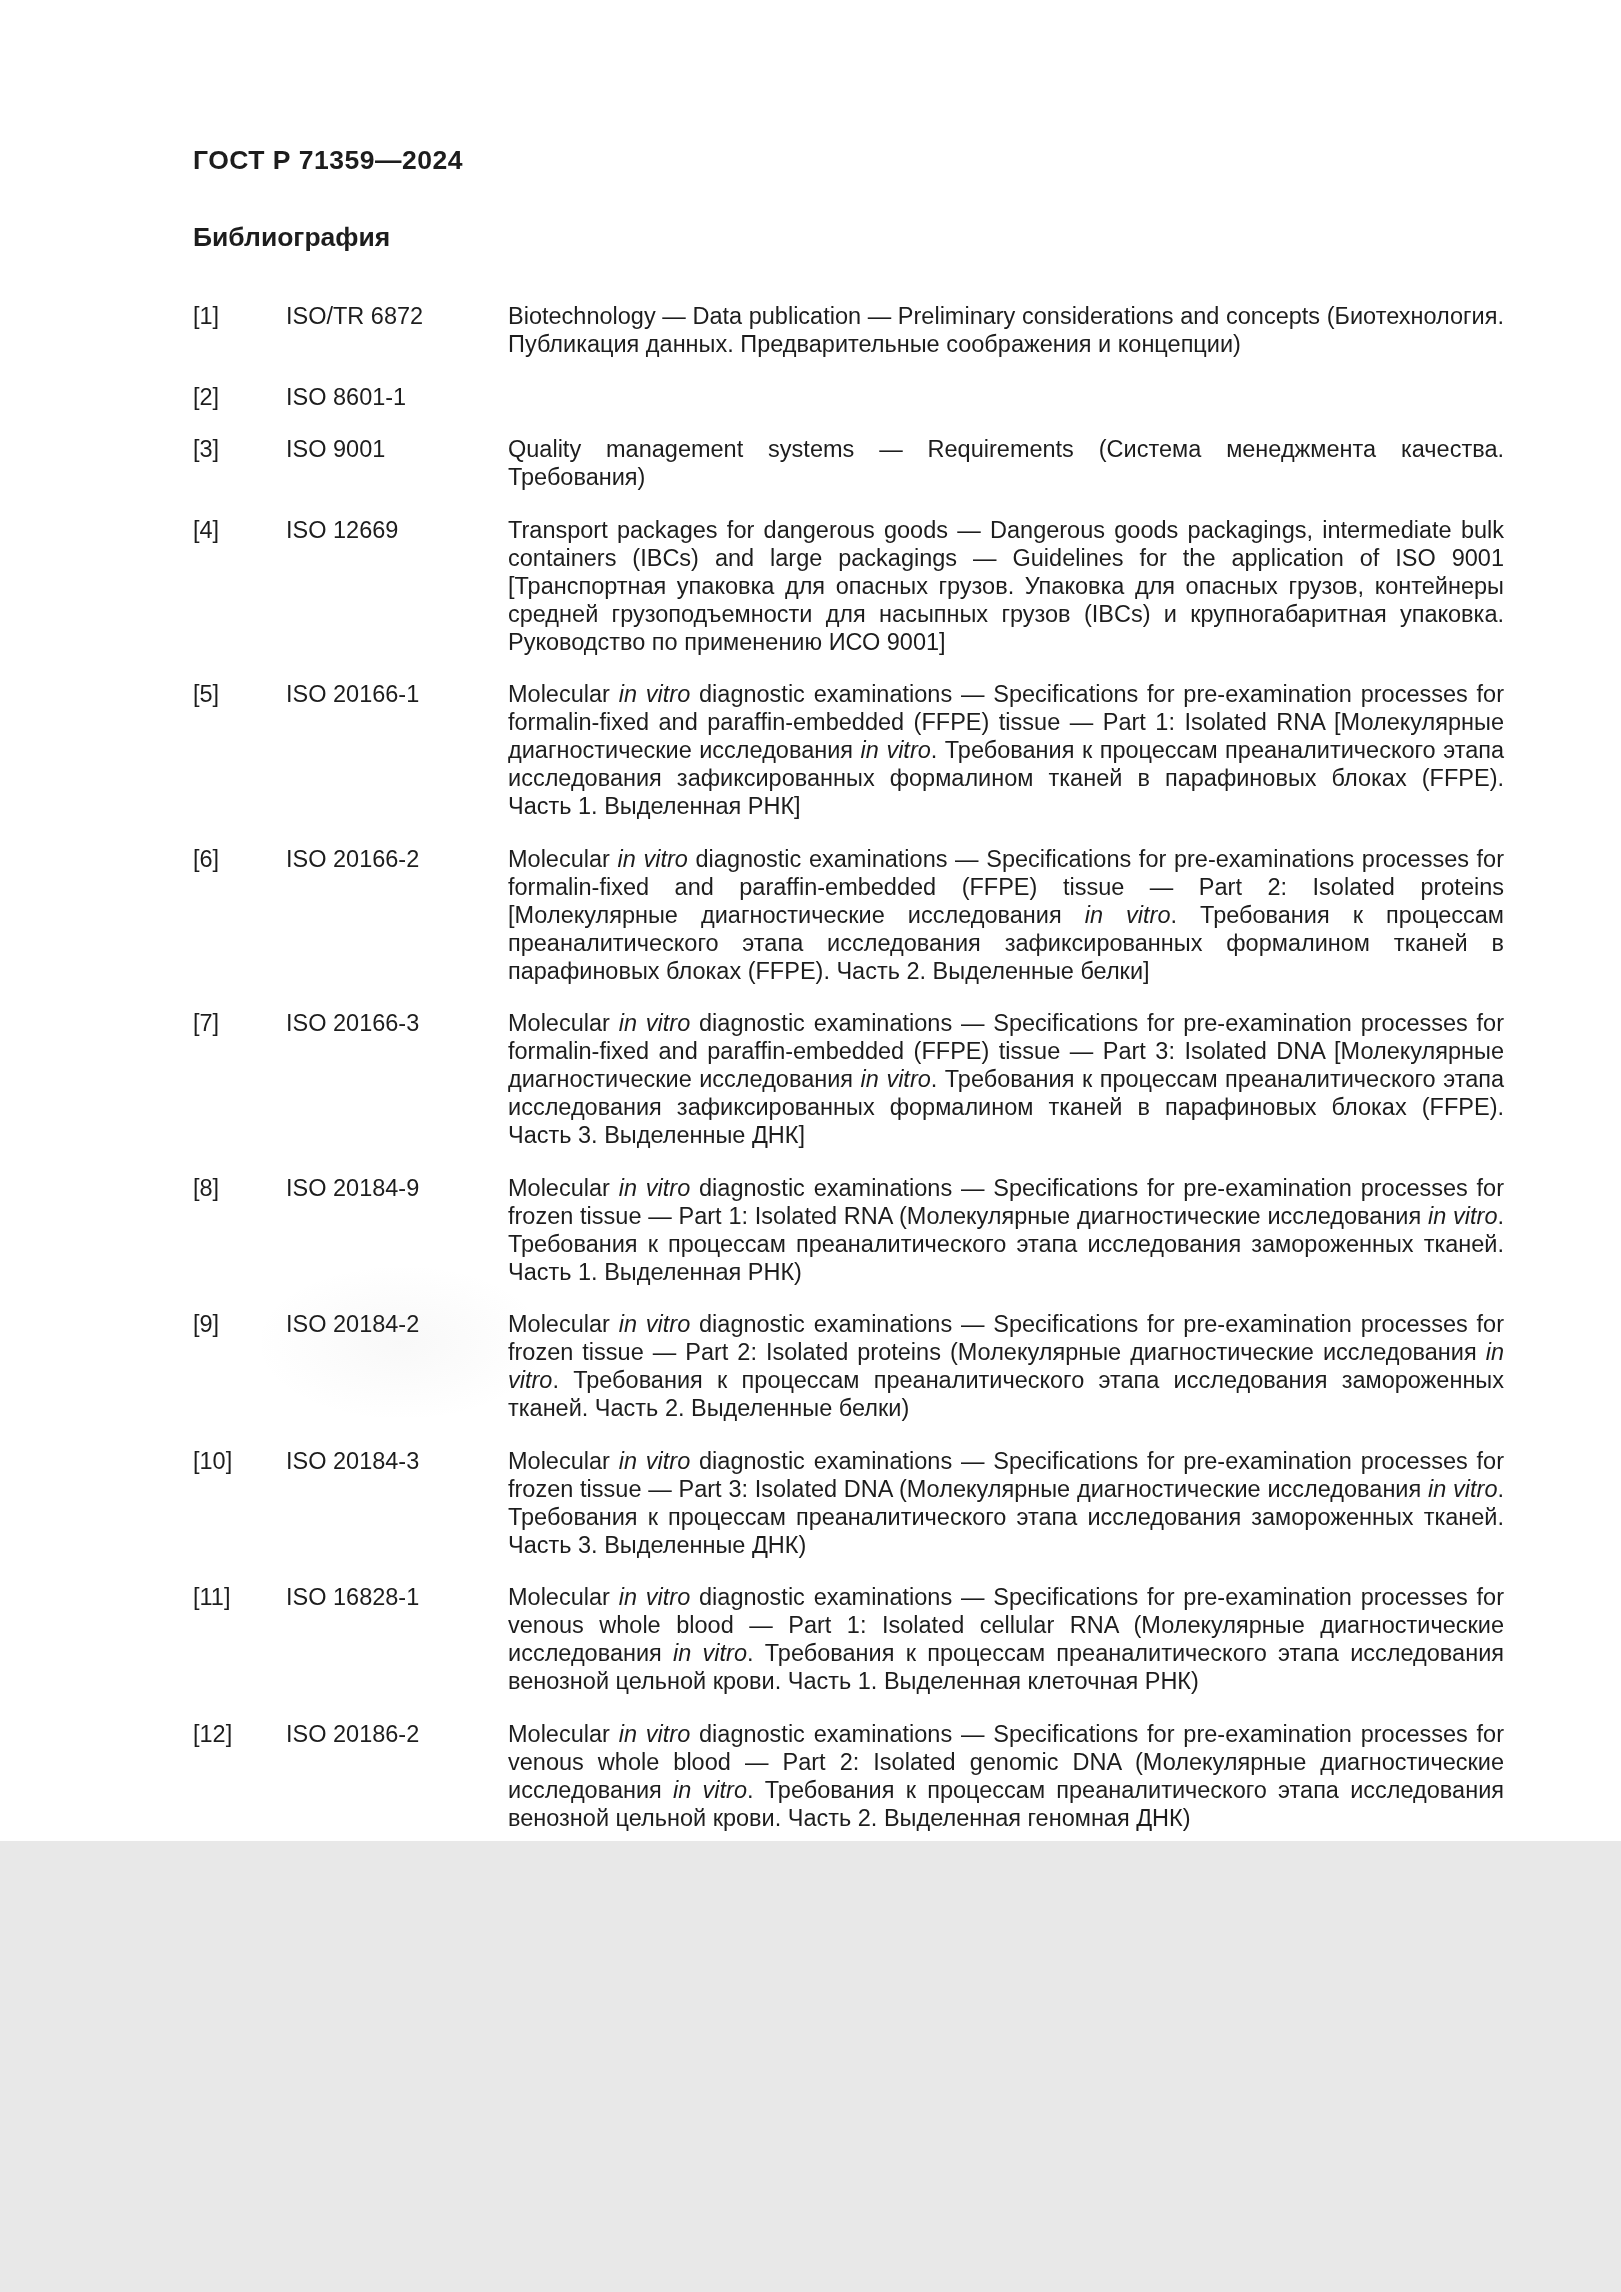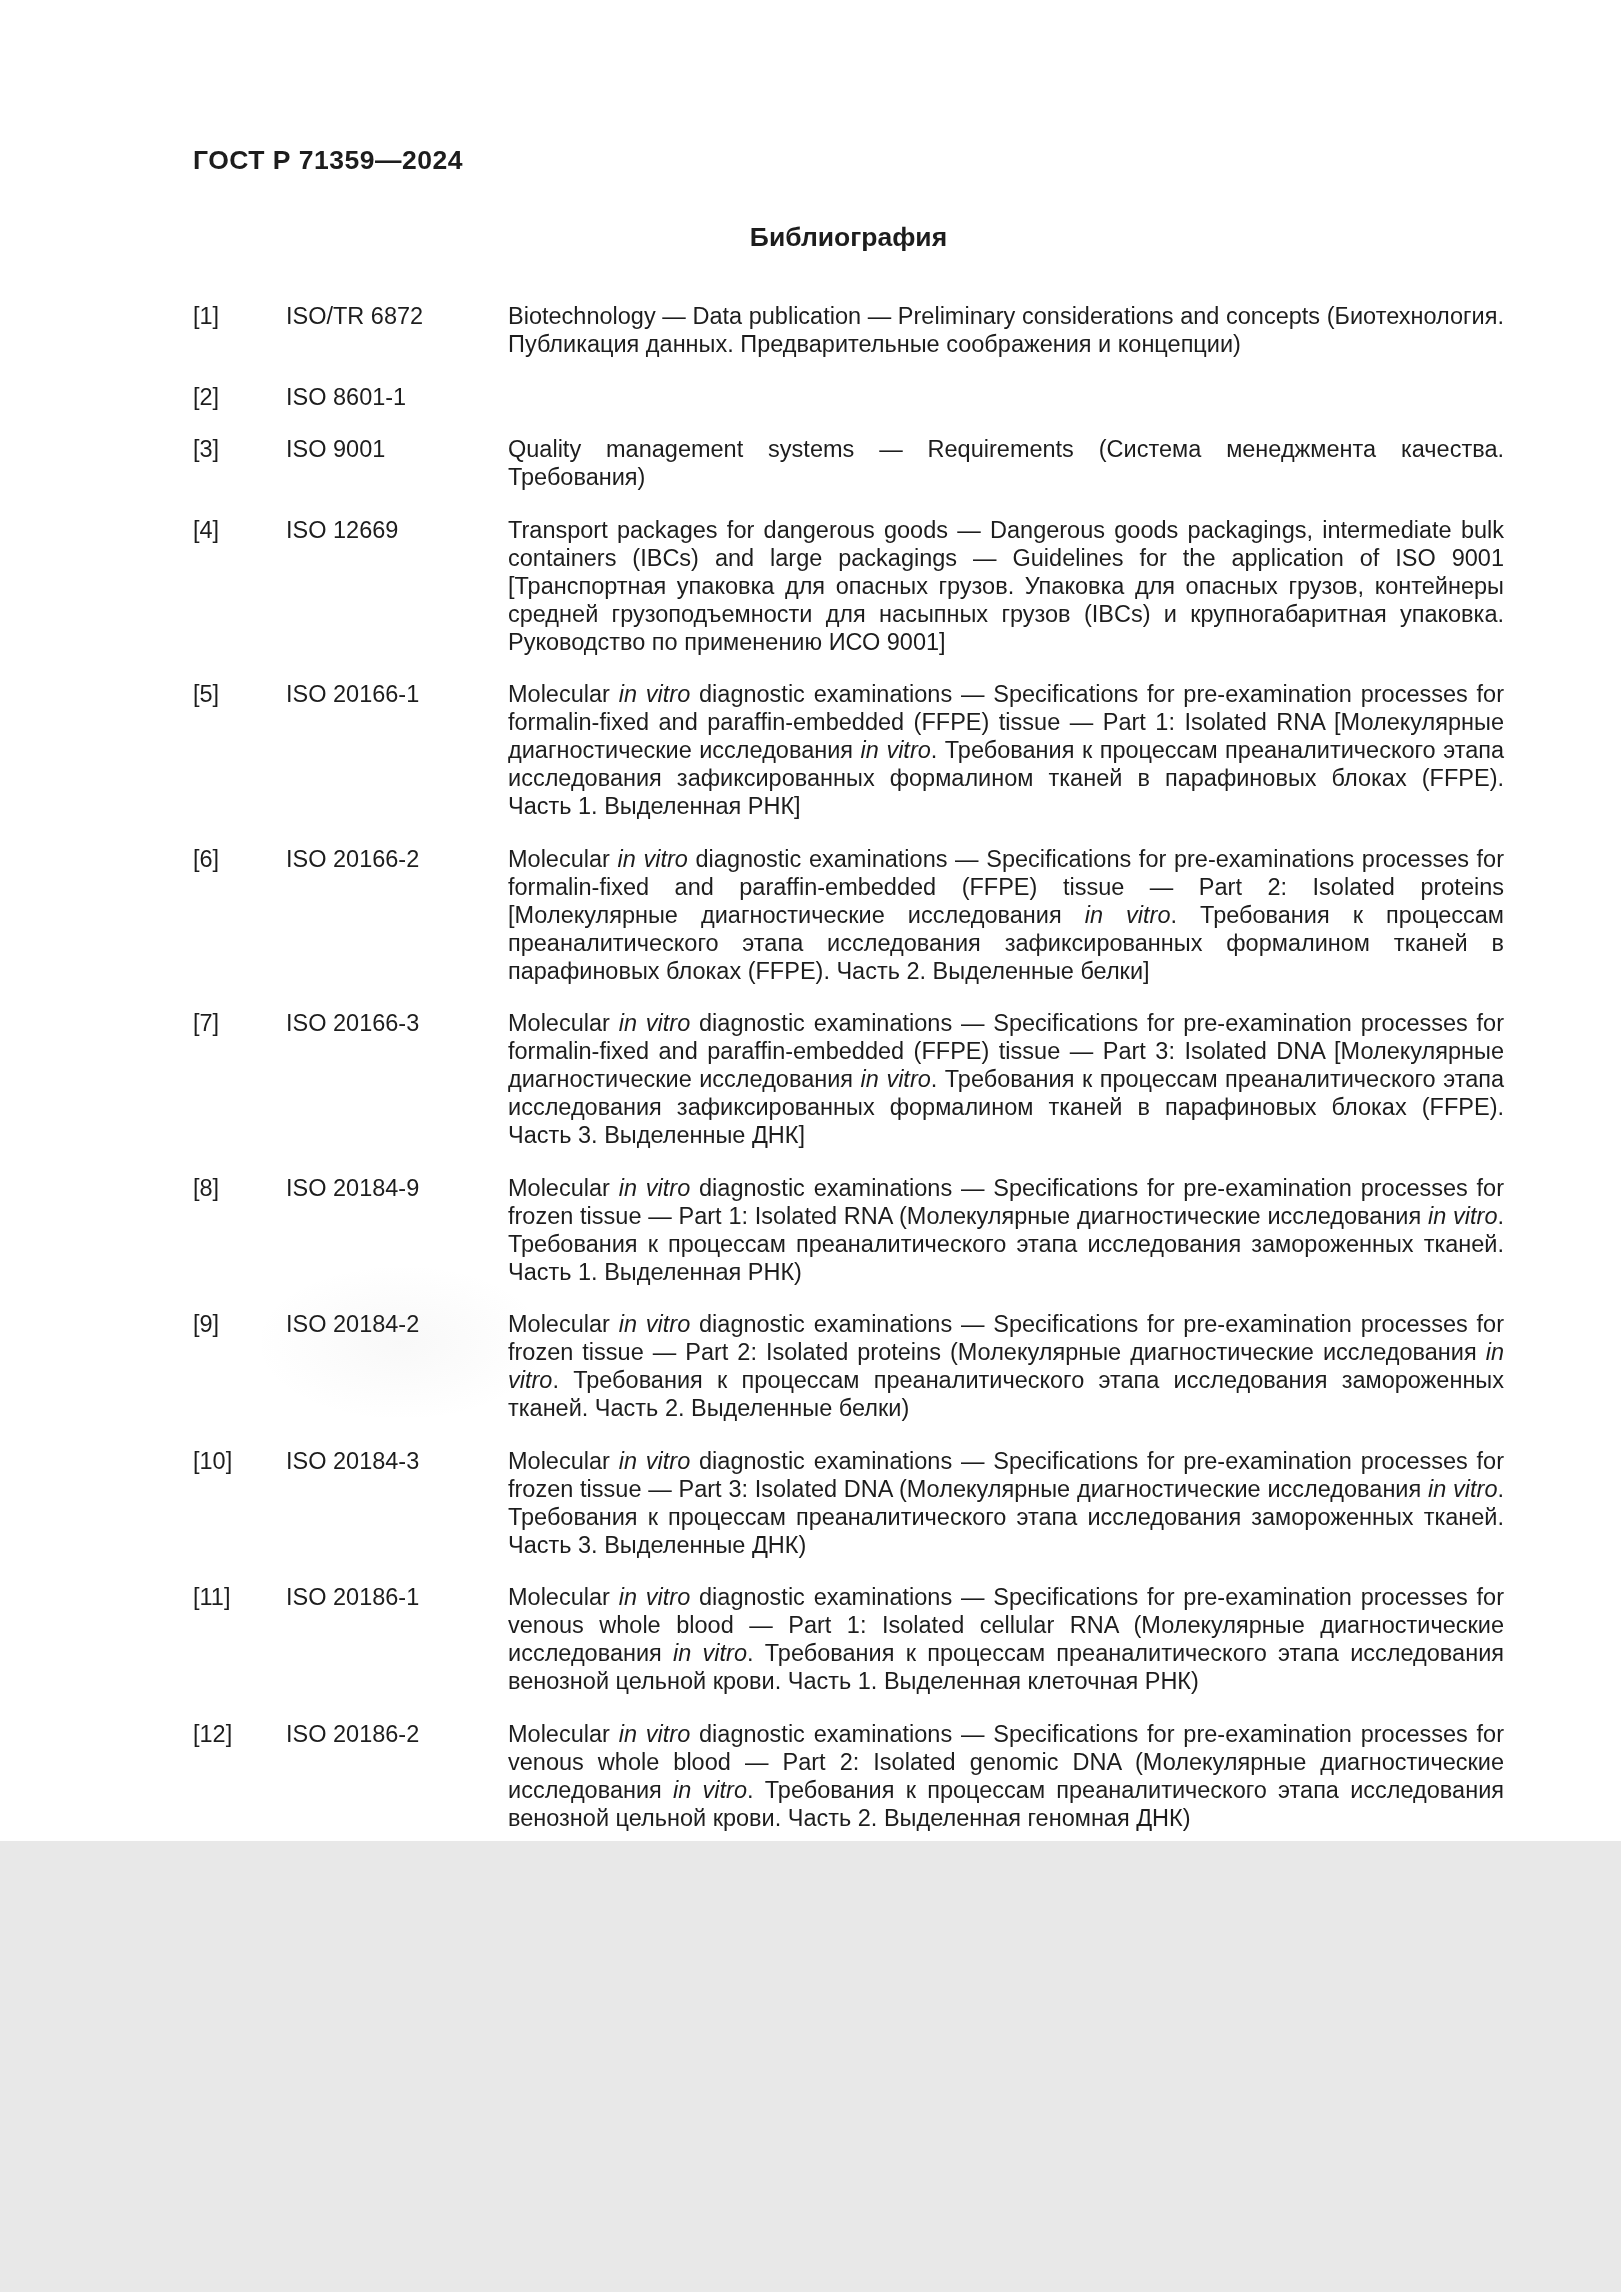--- a/index.html
+++ b/index.html
@@ -12,21 +12,21 @@
     overflow:hidden;
     margin:0 auto;
   }
   .running-header{
     position:absolute;left:193px;top:145px;
     font-size:26.5px;font-weight:bold;letter-spacing:0.5px;
     white-space:nowrap;
   }
   .doc-title{
     position:absolute;left:193px;top:222px;width:1311px;
-    text-align:center;font-size:26.5px;font-weight:bold;margin:0;
+    text-align:left;font-size:26.5px;font-weight:bold;margin:0;
   }
   .bib-list{
     position:absolute;left:193px;top:302px;width:1311px;
   }
   .bib-row{
     display:flex;align-items:flex-start;
     font-size:23.5px;line-height:28px;
     margin-bottom:24.5px;
   }
   .ref{flex:0 0 93px;}
@@ -104,21 +104,21 @@
         <span class="code">ISO 20184-2</span>
         <div class="desc"><span>Molecular </span><i>in vitro</i><span> diagnostic examinations — Specifications for pre-examination processes for frozen tissue — Part 2: Isolated proteins (Молекулярные диагностические исследования </span><i>in vitro</i><span>. Требования к процессам преаналитического этапа исследования замороженных тканей. Часть 2. Выделенные белки)</span></div>
       </div>
       <div class="bib-row">
         <span class="ref">[10]</span>
         <span class="code">ISO 20184-3</span>
         <div class="desc"><span>Molecular </span><i>in vitro</i><span> diagnostic examinations — Specifications for pre-examination processes for frozen tissue — Part 3: Isolated DNA (Молекулярные диагностические исследования </span><i>in vitro</i><span>. Требования к процессам преаналитического этапа исследования замороженных тканей. Часть 3. Выделенные ДНК)</span></div>
       </div>
       <div class="bib-row">
         <span class="ref">[11]</span>
-        <span class="code">ISO 20186-1</span>
+        <span class="code">ISO 16828-1</span>
         <div class="desc"><span>Molecular </span><i>in vitro</i><span> diagnostic examinations — Specifications for pre-examination processes for venous whole blood — Part 1: Isolated cellular RNA (Молекулярные диагностические исследования </span><i>in vitro</i><span>. Требования к процессам преаналитического этапа исследования венозной цельной крови. Часть 1. Выделенная клеточная РНК)</span></div>
       </div>
       <div class="bib-row">
         <span class="ref">[12]</span>
         <span class="code">ISO 20186-2</span>
         <div class="desc"><span>Molecular </span><i>in vitro</i><span> diagnostic examinations — Specifications for pre-examination processes for venous whole blood — Part 2: Isolated genomic DNA (Молекулярные диагностические исследования </span><i>in vitro</i><span>. Требования к процессам преаналитического этапа исследования венозной цельной крови. Часть 2. Выделенная геномная ДНК)</span></div>
       </div>
     </div>
 
   <div class="page-number">24</div>

